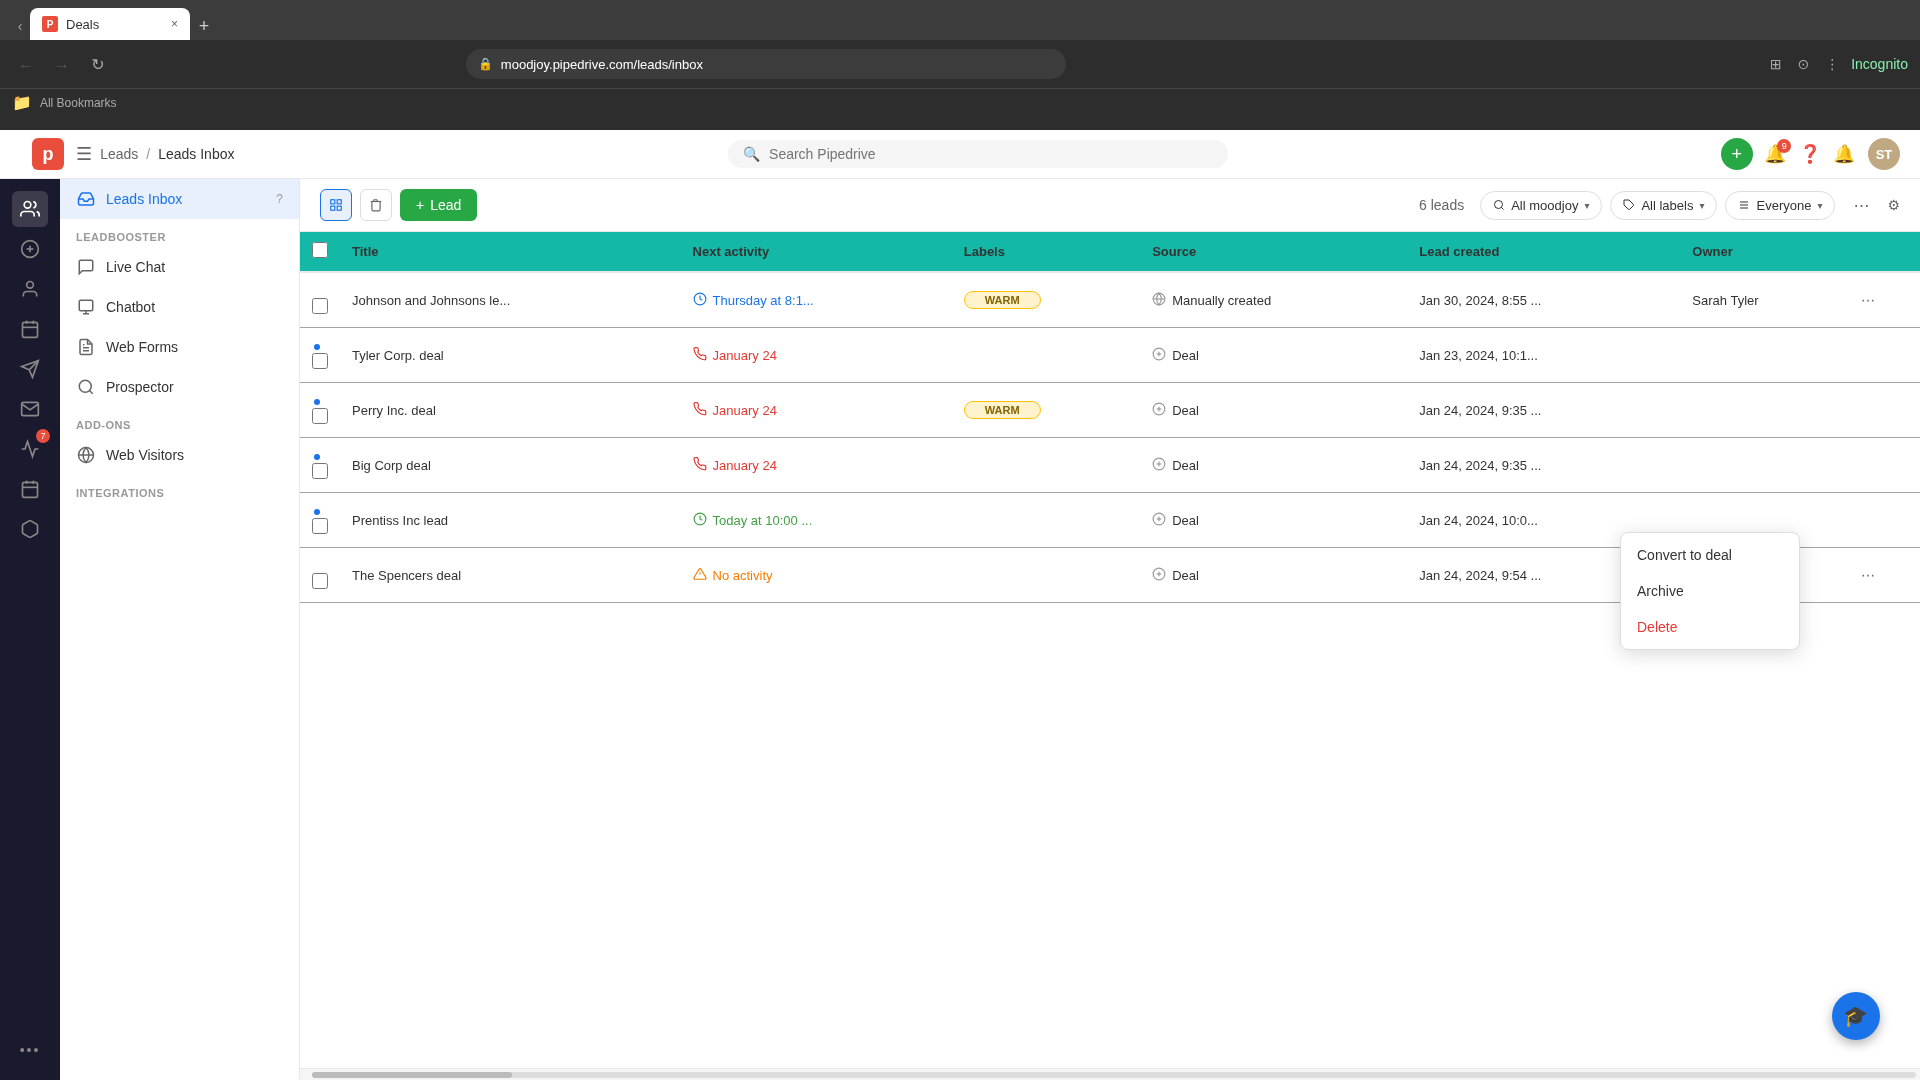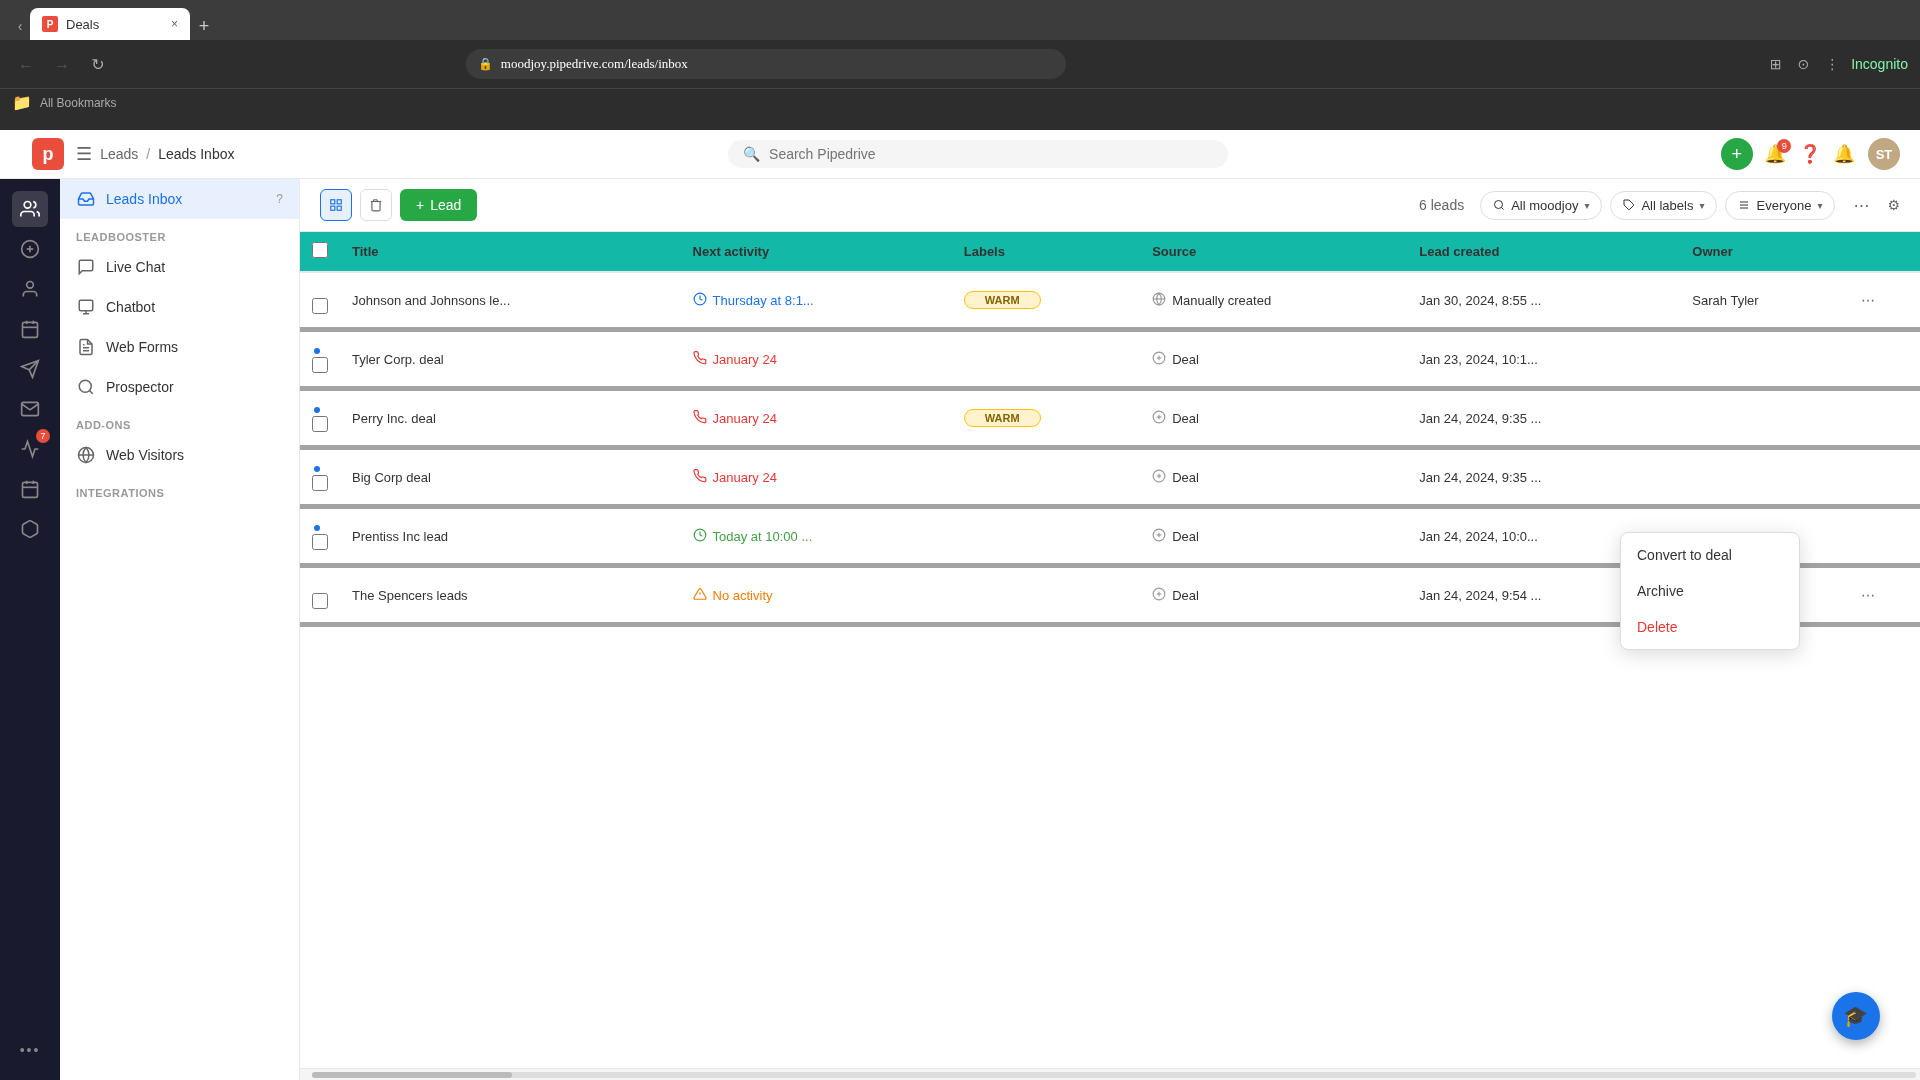--- a/index.html
+++ b/index.html
@@ -11,21 +11,21 @@
     .browser-tab { background: #fff; border-radius: 8px 8px 0 0; height: 32px; display: flex; align-items: center; padding: 0 12px; gap: 8px; min-width: 160px; }
     .browser-tab-icon { width: 16px; height: 16px; background: #e94e3d; border-radius: 2px; display: flex; align-items: center; justify-content: center; color: white; font-size: 10px; font-weight: bold; }
     .browser-tab-title { font-size: 13px; color: #333; }
     .browser-tab-close { margin-left: auto; font-size: 12px; color: #666; cursor: pointer; }
     .browser-tab-new { width: 28px; height: 28px; display: flex; align-items: center; justify-content: center; color: #ccc; font-size: 18px; cursor: pointer; }
     .browser-nav { background: #2d2d2d; height: 48px; display: flex; align-items: center; padding: 0 12px; gap: 8px; }
     .nav-btn { width: 28px; height: 28px; display: flex; align-items: center; justify-content: center; color: #aaa; font-size: 16px; cursor: pointer; border-radius: 50%; }
     .nav-btn.disabled { color: #555; cursor: default; }
     .address-bar { flex: 1; background: #3c3c3c; border-radius: 20px; height: 30px; display: flex; align-items: center; padding: 0 12px; gap: 8px; max-width: 600px; margin: 0 auto; }
     .address-bar-lock { color: #aaa; font-size: 12px; }
-    .address-bar-url { color: #fff; font-size: 13px; font-family: Liberation Serif, serif; }
+    .address-bar-url { color: #fff; font-size: 13px; }
     .nav-actions { display: flex; align-items: center; gap: 8px; margin-left: auto; }
     .nav-action-btn { color: #aaa; font-size: 14px; cursor: pointer; padding: 4px; }
     .incognito-label { color: #86efac; font-size: 14px; }
     .bookmarks-bar { background: #2d2d2d; height: 28px; display: flex; align-items: center; padding: 0 12px; border-top: 1px solid #444; }
     .bookmarks-text { color: #aaa; font-size: 12px; }
 
     
     .icon-sidebar { width: 60px; background: #1a1a2e; display: flex; flex-direction: column; align-items: center; padding: 12px 0; gap: 4px; }
     .icon-sidebar-item { width: 36px; height: 36px; display: flex; align-items: center; justify-content: center; color: #888; font-size: 16px; cursor: pointer; border-radius: 6px; }
     .icon-sidebar-item:hover, .icon-sidebar-item.active { background: rgba(255,255,255,0.1); color: #fff; }
@@ -56,21 +56,21 @@
     .leads-count { font-size: 14px; color: #666; margin-right: 8px; }
     .filter-btn { display: flex; align-items: center; gap: 6px; padding: 6px 12px; border: 1px solid #ddd; border-radius: 20px; font-size: 13px; color: #333; cursor: pointer; background: #fff; }
     .filter-btn .chevron { font-size: 10px; color: #666; }
     .more-btn { padding: 6px 10px; cursor: pointer; color: #666; font-size: 16px; }
 
     
     .table-wrapper { overflow: auto; flex: 1; position: relative; }
     table { width: 100%; border-collapse: collapse; }
     thead tr { border-bottom: 2px solid #e8e8e8; background: #fff; }
     th { padding: 10px 12px; font-size: 13px; font-weight: 600; color: #333; text-align: left; white-space: nowrap; position: sticky; top: 0; background: #14b8a6; z-index: 1; }
-    td { padding: 10px 12px; font-size: 13px; color: #333; border-bottom: 5px solid #a3a3a3; }
+    td { padding: 10px 12px; font-size: 13px; color: #333; border-bottom: 1px solid #a3a3a3; }
     .checkbox-cell { width: 40px; text-align: center; }
     .checkbox { width: 16px; height: 16px; cursor: pointer; }
     .lead-title { color: #333; font-weight: 400; cursor: pointer; }
     .activity-date { display: flex; align-items: center; }
 
     .label-badge { display: inline-block; padding: 2px 20px; border-radius: 10px; font-size: 11px; font-weight: 600; }
     .label-warm { background: #fff3cd; color: #856404; border: 1px solid #ffc107; }
 
     .source-cell { display: flex; align-items: center; gap: 6px; }
 
@@ -553,21 +553,21 @@
     <td></td>
     <td>
       
     </td>
   </tr>
               <tr>
     <td class="checkbox-cell">
       <span style="width:12px;display:inline-block;"></span><input type="checkbox" class="checkbox" style="">
     </td>
     <td>
-      <span class="lead-title">The Spencers leads</span>
+      <span class="lead-title">The Spencers deal</span>
     </td>
     <td>
       <div class="activity-date" style="color:#f57c00;">
         <span style="margin-right:6px;"><svg width="14" height="14" viewBox="0 0 24 24" fill="none" stroke="#f57c00" stroke-width="2">
                         <path d="M10.29 3.86L1.82 18a2 2 0 0 0 1.71 3h16.94a2 2 0 0 0 1.71-3L13.71 3.86a2 2 0 0 0-3.42 0z"></path>
                         <line x1="12" y1="9" x2="12" y2="13"></line>
                         <line x1="12" y1="17" x2="12.01" y2="17"></line>
                       </svg></span>
         <span>No activity</span>
       </div>

